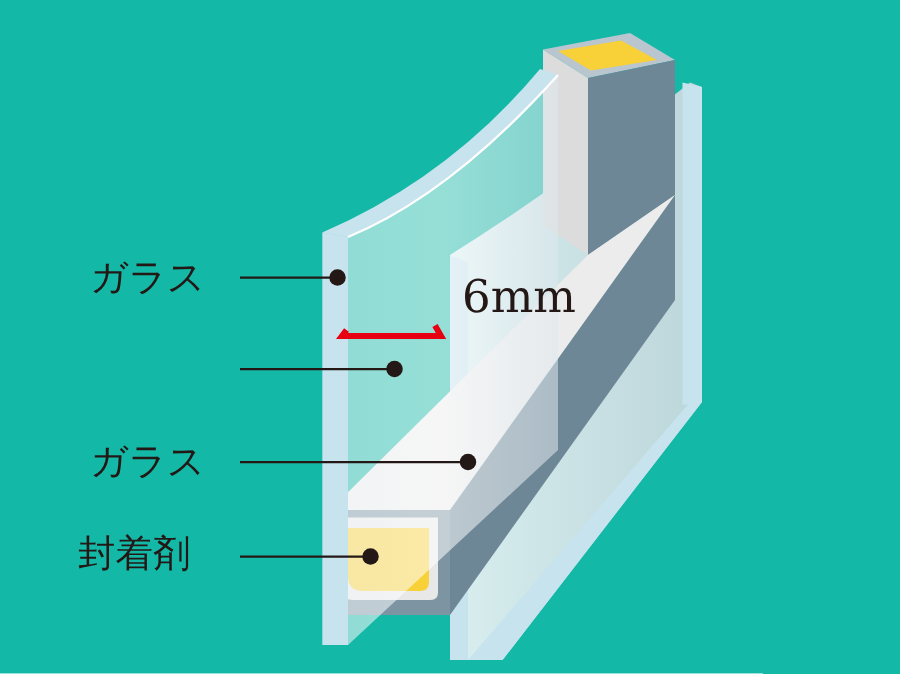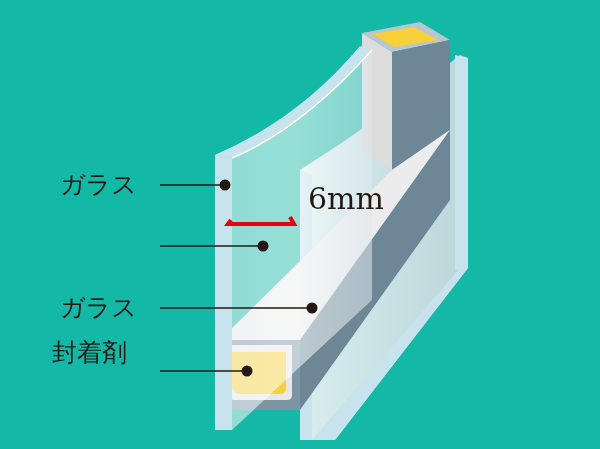--- a/index.html
+++ b/index.html
@@ -67,16 +67,16 @@
     <g fill="#231815">
       <circle cx="225" cy="185" r="5.5"></circle>
       <circle cx="263" cy="246" r="5.5"></circle>
       <circle cx="312" cy="308" r="5.5"></circle>
       <circle cx="247" cy="371" r="5.5"></circle>
     </g>
   </svg>
 
   <span class="label" style="left:60px; top:172px;">ガラス</span>
   <span class="label" style="left:60px; top:295px;">ガラス</span>
-  <span class="label" style="left:52px; top:340px;">封着剤</span>
+  <span class="label" style="left:52px; top:356px;">封着剤</span>
 
   <span class="dim" style="left:308px; top:184px;">6mm</span>
 </div>
 
 </body></html>

